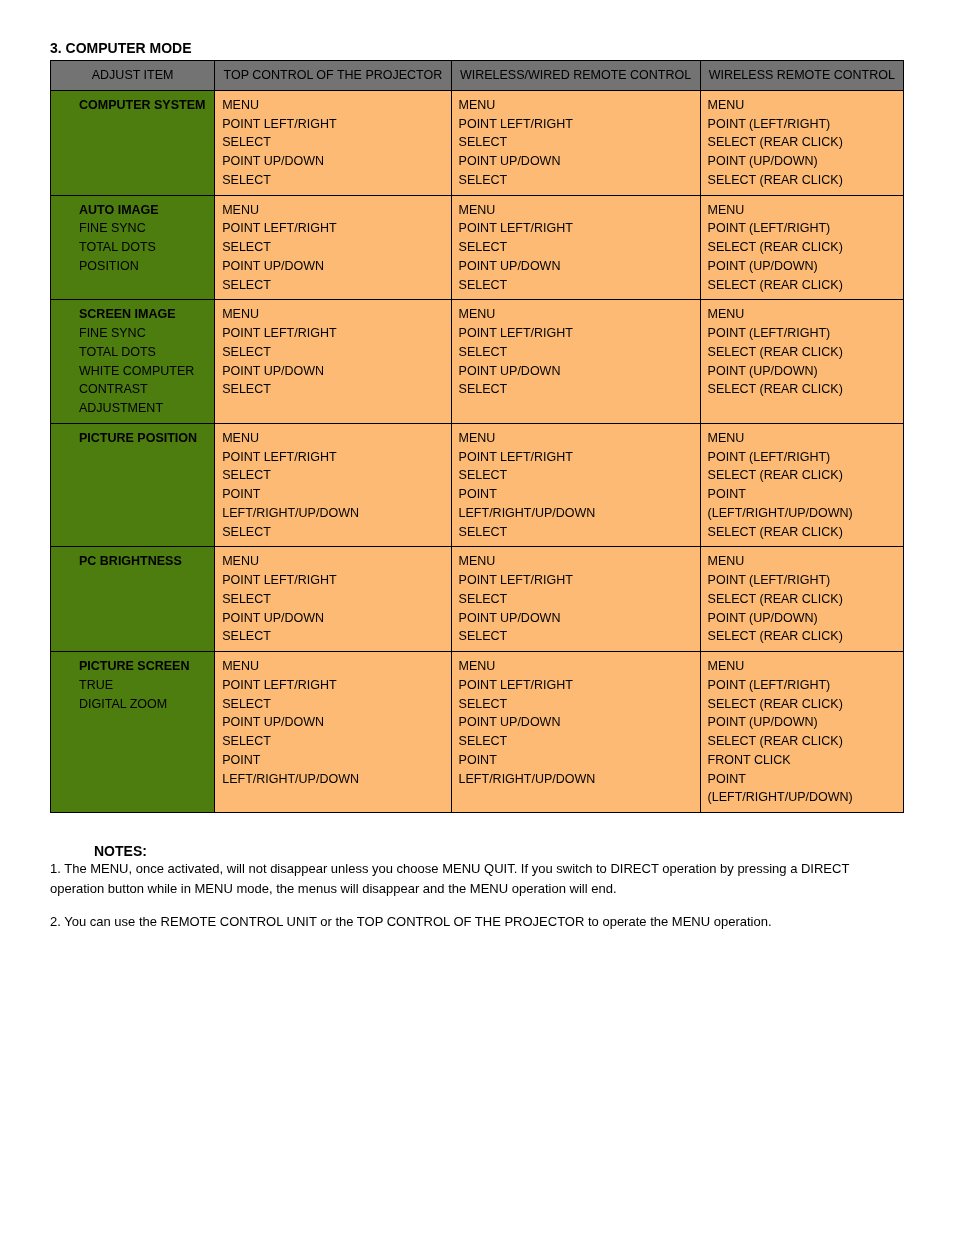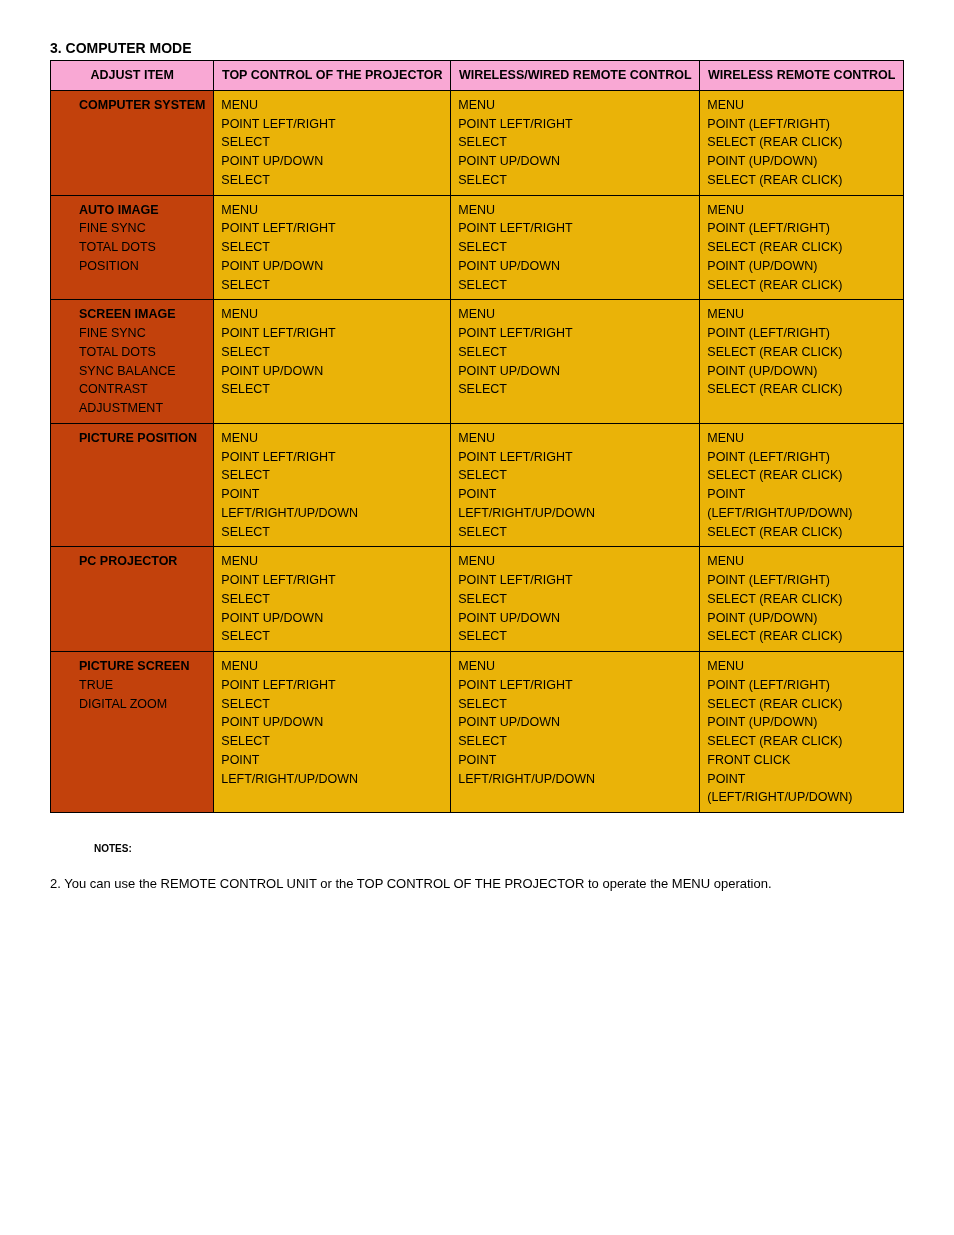--- a/index.html
+++ b/index.html
@@ -23,45 +23,45 @@
       margin-bottom: 30px;
     }
     th, td {
       border: 1px solid #000;
       vertical-align: top;
       padding: 5px 7px;
       font-size: 12.5px;
       line-height: 1.5;
     }
     th {
-      background-color: #f9a8d4;
-      font-weight: bold;
+      background-color: #737373;
+      font-weight: normal;
       font-size: 12.5px;
     }
     td.item-cell {
-      background-color: #c2410c;
+      background-color: #4d7c0f;
       font-weight: bold;
       vertical-align: top;
       padding-left: 28px;
     }
     td.item-cell .sub-item {
       font-weight: normal;
       display: block;
     }
     td.control-cell {
-      background-color: #eab308;
+      background-color: #fdba74;
       vertical-align: top;
     }
     .notes-section {
       margin-top: 10px;
     }
     .notes-title {
       font-weight: bold;
-      font-size: 10px;
-      margin-bottom: 20px;
+      font-size: 14px;
+      margin-bottom: 0;
       padding-left: 44px;
     }
     .note-text {
       font-size: 13px;
       line-height: 1.5;
       margin-bottom: 14px;
     }
   </style>
 </head>
 <body>
@@ -108,21 +108,21 @@
 SELECT
 POINT UP/DOWN
 SELECT</td>
         <td class="control-cell" style="white-space: pre-line;">MENU
 POINT (LEFT/RIGHT)
 SELECT (REAR CLICK)
 POINT (UP/DOWN)
 SELECT (REAR CLICK)</td>
       </tr>
       <tr>
-        <td class="item-cell"><span>SCREEN IMAGE</span><span class="sub-item">FINE SYNC</span><span class="sub-item">TOTAL DOTS</span><span class="sub-item">SYNC BALANCE</span><span class="sub-item">CONTRAST</span><span class="sub-item">ADJUSTMENT</span></td>
+        <td class="item-cell"><span>SCREEN IMAGE</span><span class="sub-item">FINE SYNC</span><span class="sub-item">TOTAL DOTS</span><span class="sub-item">WHITE COMPUTER</span><span class="sub-item">CONTRAST</span><span class="sub-item">ADJUSTMENT</span></td>
         <td class="control-cell" style="white-space: pre-line;">MENU
 POINT LEFT/RIGHT
 SELECT
 POINT UP/DOWN
 SELECT</td>
         <td class="control-cell" style="white-space: pre-line;">MENU
 POINT LEFT/RIGHT
 SELECT
 POINT UP/DOWN
 SELECT</td>
@@ -147,21 +147,21 @@
 LEFT/RIGHT/UP/DOWN
 SELECT</td>
         <td class="control-cell" style="white-space: pre-line;">MENU
 POINT (LEFT/RIGHT)
 SELECT (REAR CLICK)
 POINT
 (LEFT/RIGHT/UP/DOWN)
 SELECT (REAR CLICK)</td>
       </tr>
       <tr>
-        <td class="item-cell"><span>PC PROJECTOR</span></td>
+        <td class="item-cell"><span>PC BRIGHTNESS</span></td>
         <td class="control-cell" style="white-space: pre-line;">MENU
 POINT LEFT/RIGHT
 SELECT
 POINT UP/DOWN
 SELECT</td>
         <td class="control-cell" style="white-space: pre-line;">MENU
 POINT LEFT/RIGHT
 SELECT
 POINT UP/DOWN
 SELECT</td>
@@ -194,14 +194,15 @@
 SELECT (REAR CLICK)
 FRONT CLICK
 POINT
 (LEFT/RIGHT/UP/DOWN)</td>
       </tr>
     </tbody>
 </table>
 
 <div class="notes-section">
   <div class="notes-title">NOTES:</div>
+  <div class="note-text">1. The MENU, once activated, will not disappear unless you choose MENU QUIT.  If you switch to DIRECT operation by pressing a DIRECT operation button while in MENU mode, the menus will disappear and the MENU operation will end.</div>
   <div class="note-text">2. You can use the REMOTE CONTROL UNIT or the TOP CONTROL OF THE PROJECTOR to operate the MENU operation.</div>
 </div>
 
 </body></html>

